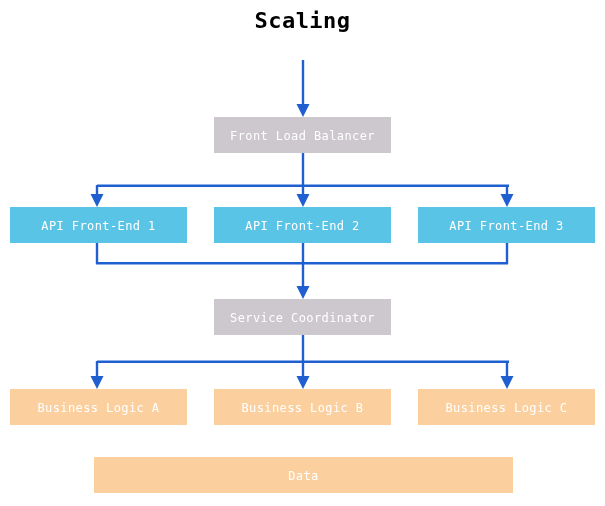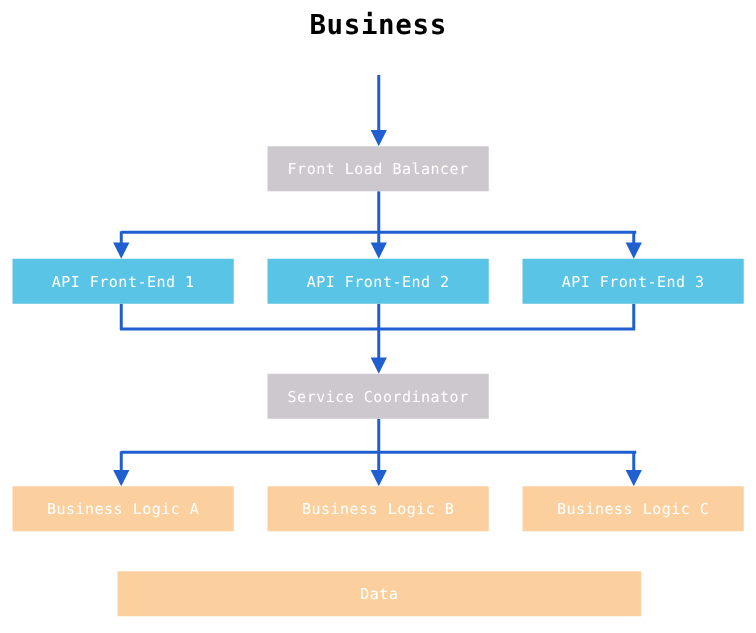--- a/index.html
+++ b/index.html
@@ -58,21 +58,21 @@
   .edge-arrow {
     fill: #1f5fd0;
     stroke: none;
   }
 </style>
 </head>
 <body>
 
 <div id="diagram-root">
 
-  <div class="diagram-title">Business</div>
+  <div class="diagram-title">Scaling</div>
 
   <svg class="diagram-canvas" viewBox="0 0 605 506">
 
     <g>
 
       <g>
         <line class="edge-line" x1="303" y1="60" x2="303" y2="110"></line>
         <polygon class="edge-arrow" points="303,117 296.5,104 309.5,104"></polygon>
       </g>
 

